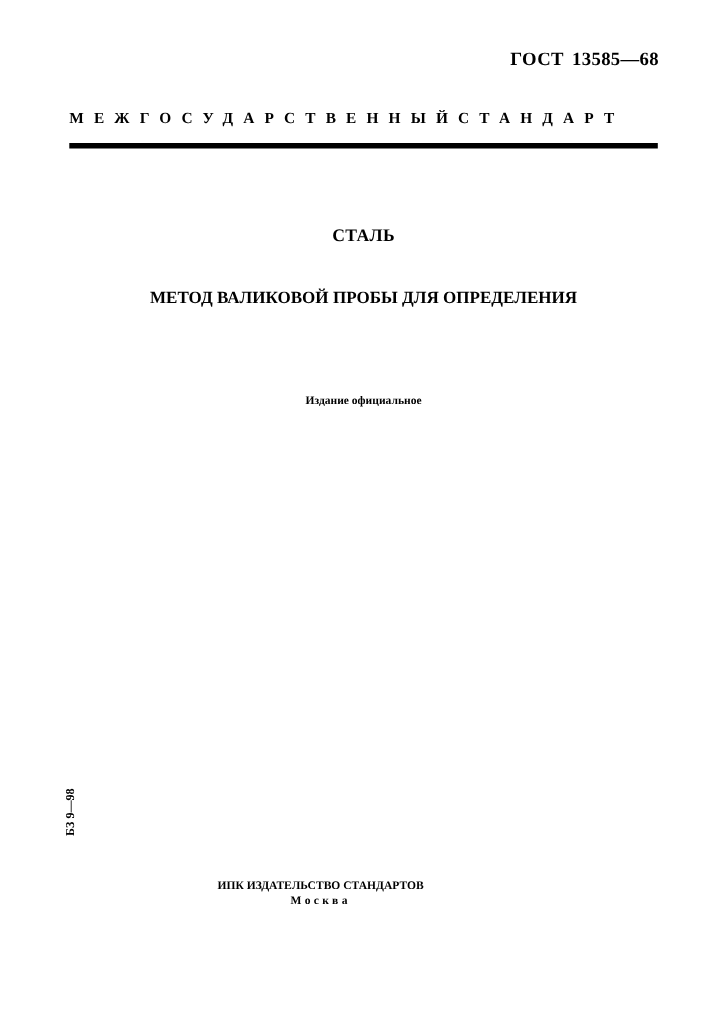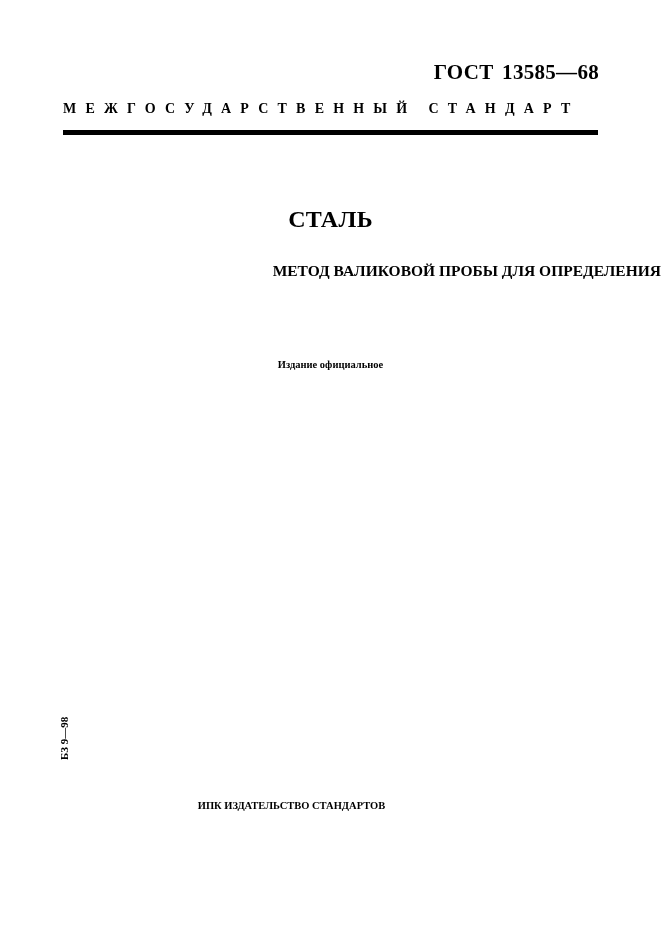--- a/index.html
+++ b/index.html
@@ -10,59 +10,59 @@
     body {
       width: 661px;
       height: 936px;
       position: relative;
       overflow: hidden;
       font-family: "Liberation Serif", "DejaVu Serif", serif;
       color: #000000;
     }
     .abs { position: absolute; }
     .gost-number {
-      top: 60px;
+      top: 44px;
       right: 62px;
-      font-size: 21px;
+      font-size: 17px;
       font-weight: bold;
       letter-spacing: 0.3px;
       word-spacing: 3px;
       white-space: nowrap;
     }
     .interstate {
       top: 101px;
       left: 63px;
       width: 535px;
       font-size: 14px;
       font-weight: bold;
       letter-spacing: 9.2px;
       white-space: nowrap;
     }
-    .interstate .w2 { margin-left: 12px; }
+    .interstate .w2 { }
     .rule {
       top: 130px;
       left: 63px;
       width: 535px;
       height: 5px;
       background: #000000;
     }
     .title {
       top: 206px;
       left: 0;
       width: 661px;
       text-align: center;
-      font-size: 24px;
+      font-size: 16px;
       font-weight: bold;
       letter-spacing: 0.3px;
     }
     .subtitle {
       top: 260px;
       left: 0;
       width: 661px;
-      text-align: right;
+      text-align: center;
       font-size: 15.5px;
       font-weight: bold;
       line-height: 21px;
     }
     .edition {
       top: 359px;
       left: 0;
       width: 661px;
       text-align: center;
       font-size: 10.5px;
@@ -106,13 +106,14 @@
 <div class="abs subtitle">
   <div>МЕТОД ВАЛИКОВОЙ ПРОБЫ ДЛЯ ОПРЕДЕЛЕНИЯ</div>
 </div>
 
 <div class="abs edition">Издание официальное</div>
 
 <div class="abs side-code">БЗ 9—98</div>
 
 <div class="abs publisher">
   <div>ИПК ИЗДАТЕЛЬСТВО СТАНДАРТОВ</div>
+  <div class="city">Москва</div>
 </div>
 
 </body></html>

